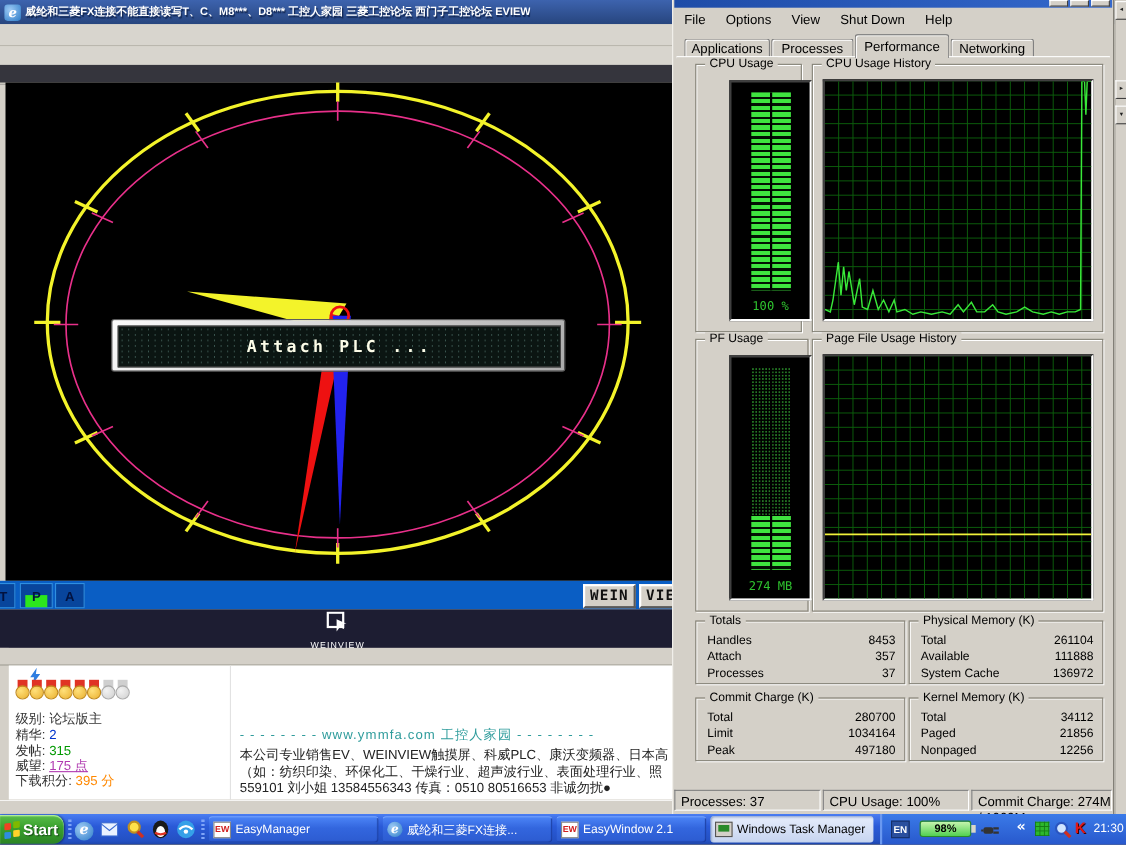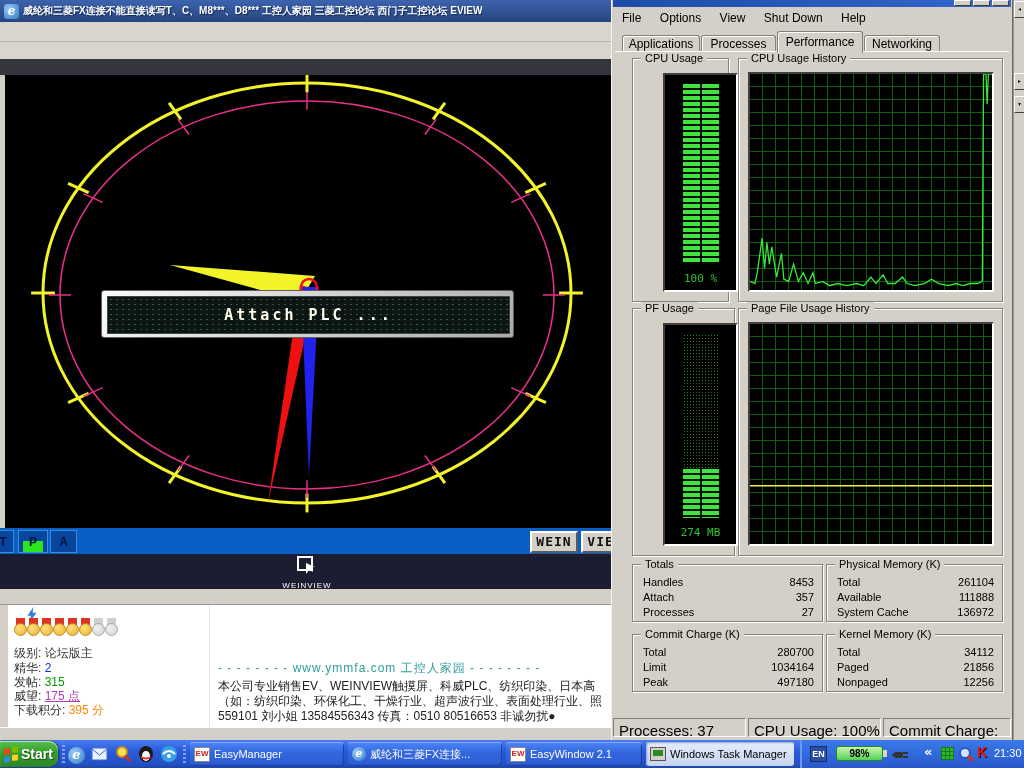--- a/index.html
+++ b/index.html
@@ -112,21 +112,21 @@
   .chartframe{position:absolute;left:9px;top:13px;right:8px;bottom:9px;background:#000;
     border:2px solid;border-color:#404040 #fff #fff #404040;}
   .grid{position:absolute;left:0;top:0;right:0;bottom:0;
     background-image:linear-gradient(#0b5e0b 1px,transparent 1px),
                      linear-gradient(90deg,#0b5e0b 1px,transparent 1px);
     background-size:13px 13px;background-position:-1px -1px;}
   .chartsvg{position:absolute;left:0;top:0;width:100%;height:100%;}
 
   .tm-status{position:absolute;left:2px;top:718px;right:2px;height:20px;}
   .sp{position:absolute;top:0;height:19px;border:1px solid;border-color:#808080 #fff #fff #808080;
-    font-size:15px;padding:3px 0 0 5px;box-sizing:border-box;color:#000;}
+    font-size:12px;padding:3px 0 0 5px;box-sizing:border-box;color:#000;}
 
   
   .tb{left:0;top:740px;width:1024px;height:28px;z-index:10;
     background:linear-gradient(180deg,#4a7df2,#2a5ad8 40%,#2350c2 88%,#1c44a8);}
   .start{position:absolute;left:0;top:1px;width:58px;height:26px;border-radius:0 9px 9px 0;
     background:linear-gradient(180deg,#5abe4a,#389f2d 45%,#2c8424);display:flex;align-items:center;
     box-shadow:inset 0 1px 1px #b9f0a2,1px 0 2px rgba(0,0,0,.45);}
   .start-label{color:#fff;font:bold 14px "Liberation Sans",sans-serif;
     text-shadow:1px 1px 1px #174f16;margin-left:2px;}
   .flag{position:relative;width:15px;height:15px;margin-left:4px;transform:skewY(-6deg);}
@@ -260,21 +260,21 @@
     <div class="frow" style="top:55px">
       <span>精华:</span> <span class="fv-blue">2</span></div>
     <div class="frow" style="top:69px">
       <span>发帖:</span> <span class="fv-green">315</span></div>
     <div class="frow" style="top:83px">
       <span>威望:</span> <span class="fv-purple">175 点</span></div>
     <div class="frow" style="top:97px">
       <span>下载积分:</span> <span class="fv-orange">395 分</span></div>
     <div class="fdivider"></div>
     <div class="sig sig-head" style="top:55px">- - - - - - - - www.ymmfa.com 工控人家园 - - - - - - - -</div>
-    <div class="sig sig-line" style="top:73px">本公司专业销售EV、WEINVIEW触摸屏、科威PLC、纺织印染、日本高</div>
+    <div class="sig sig-line" style="top:73px">本公司专业销售EV、WEINVIEW触摸屏、科威PLC、康沃变频器、日本高</div>
     <div class="sig sig-line" style="top:88px">（如：纺织印染、环保化工、干燥行业、超声波行业、表面处理行业、照</div>
     <div class="sig sig-line" style="top:103px">559101   刘小姐 13584556343   传真：0510 80516653 非诚勿扰●</div>
   </div>
   <div class="abs ie-statusbar"></div>
 
   <div class="abs tm">
     <div class="tm-titlebar"></div>
     <div class="tm-capbtn" style="right:42px"></div>
     <div class="tm-capbtn" style="right:23px"></div>
     <div class="tm-capbtn" style="right:4px"></div>
@@ -331,21 +331,21 @@
         <svg class="chartsvg" viewBox="0 0 100 100" preserveAspectRatio="none">
           <line id="pf-line" x1="0" x2="100" stroke="#f2f23a" stroke-width="1.6" vector-effect="non-scaling-stroke" y1="73.5" y2="73.5"></line>
         </svg>
       </div>
     </div>
 
     <div class="gb" style="left:21px;top:564px;width:191px;height:58px">
       <span class="gbl">Totals</span>
       <div class="grow"><span>Handles</span><span class="gv">8453</span></div>
       <div class="grow"><span>Attach</span><span class="gv">357</span></div>
-      <div class="grow"><span>Processes</span><span class="gv">27</span></div>
+      <div class="grow"><span>Processes</span><span class="gv">37</span></div>
     </div>
     <div class="gb" style="left:215px;top:564px;width:177px;height:58px">
       <span class="gbl">Physical Memory (K)</span>
       <div class="grow"><span>Total</span><span class="gv">261104</span></div>
       <div class="grow"><span>Available</span><span class="gv">111888</span></div>
       <div class="grow"><span>System Cache</span><span class="gv">136972</span></div>
     </div>
     <div class="gb" style="left:21px;top:634px;width:191px;height:58px">
       <span class="gbl">Commit Charge (K)</span>
       <div class="grow"><span>Total</span><span class="gv">280700</span></div>

